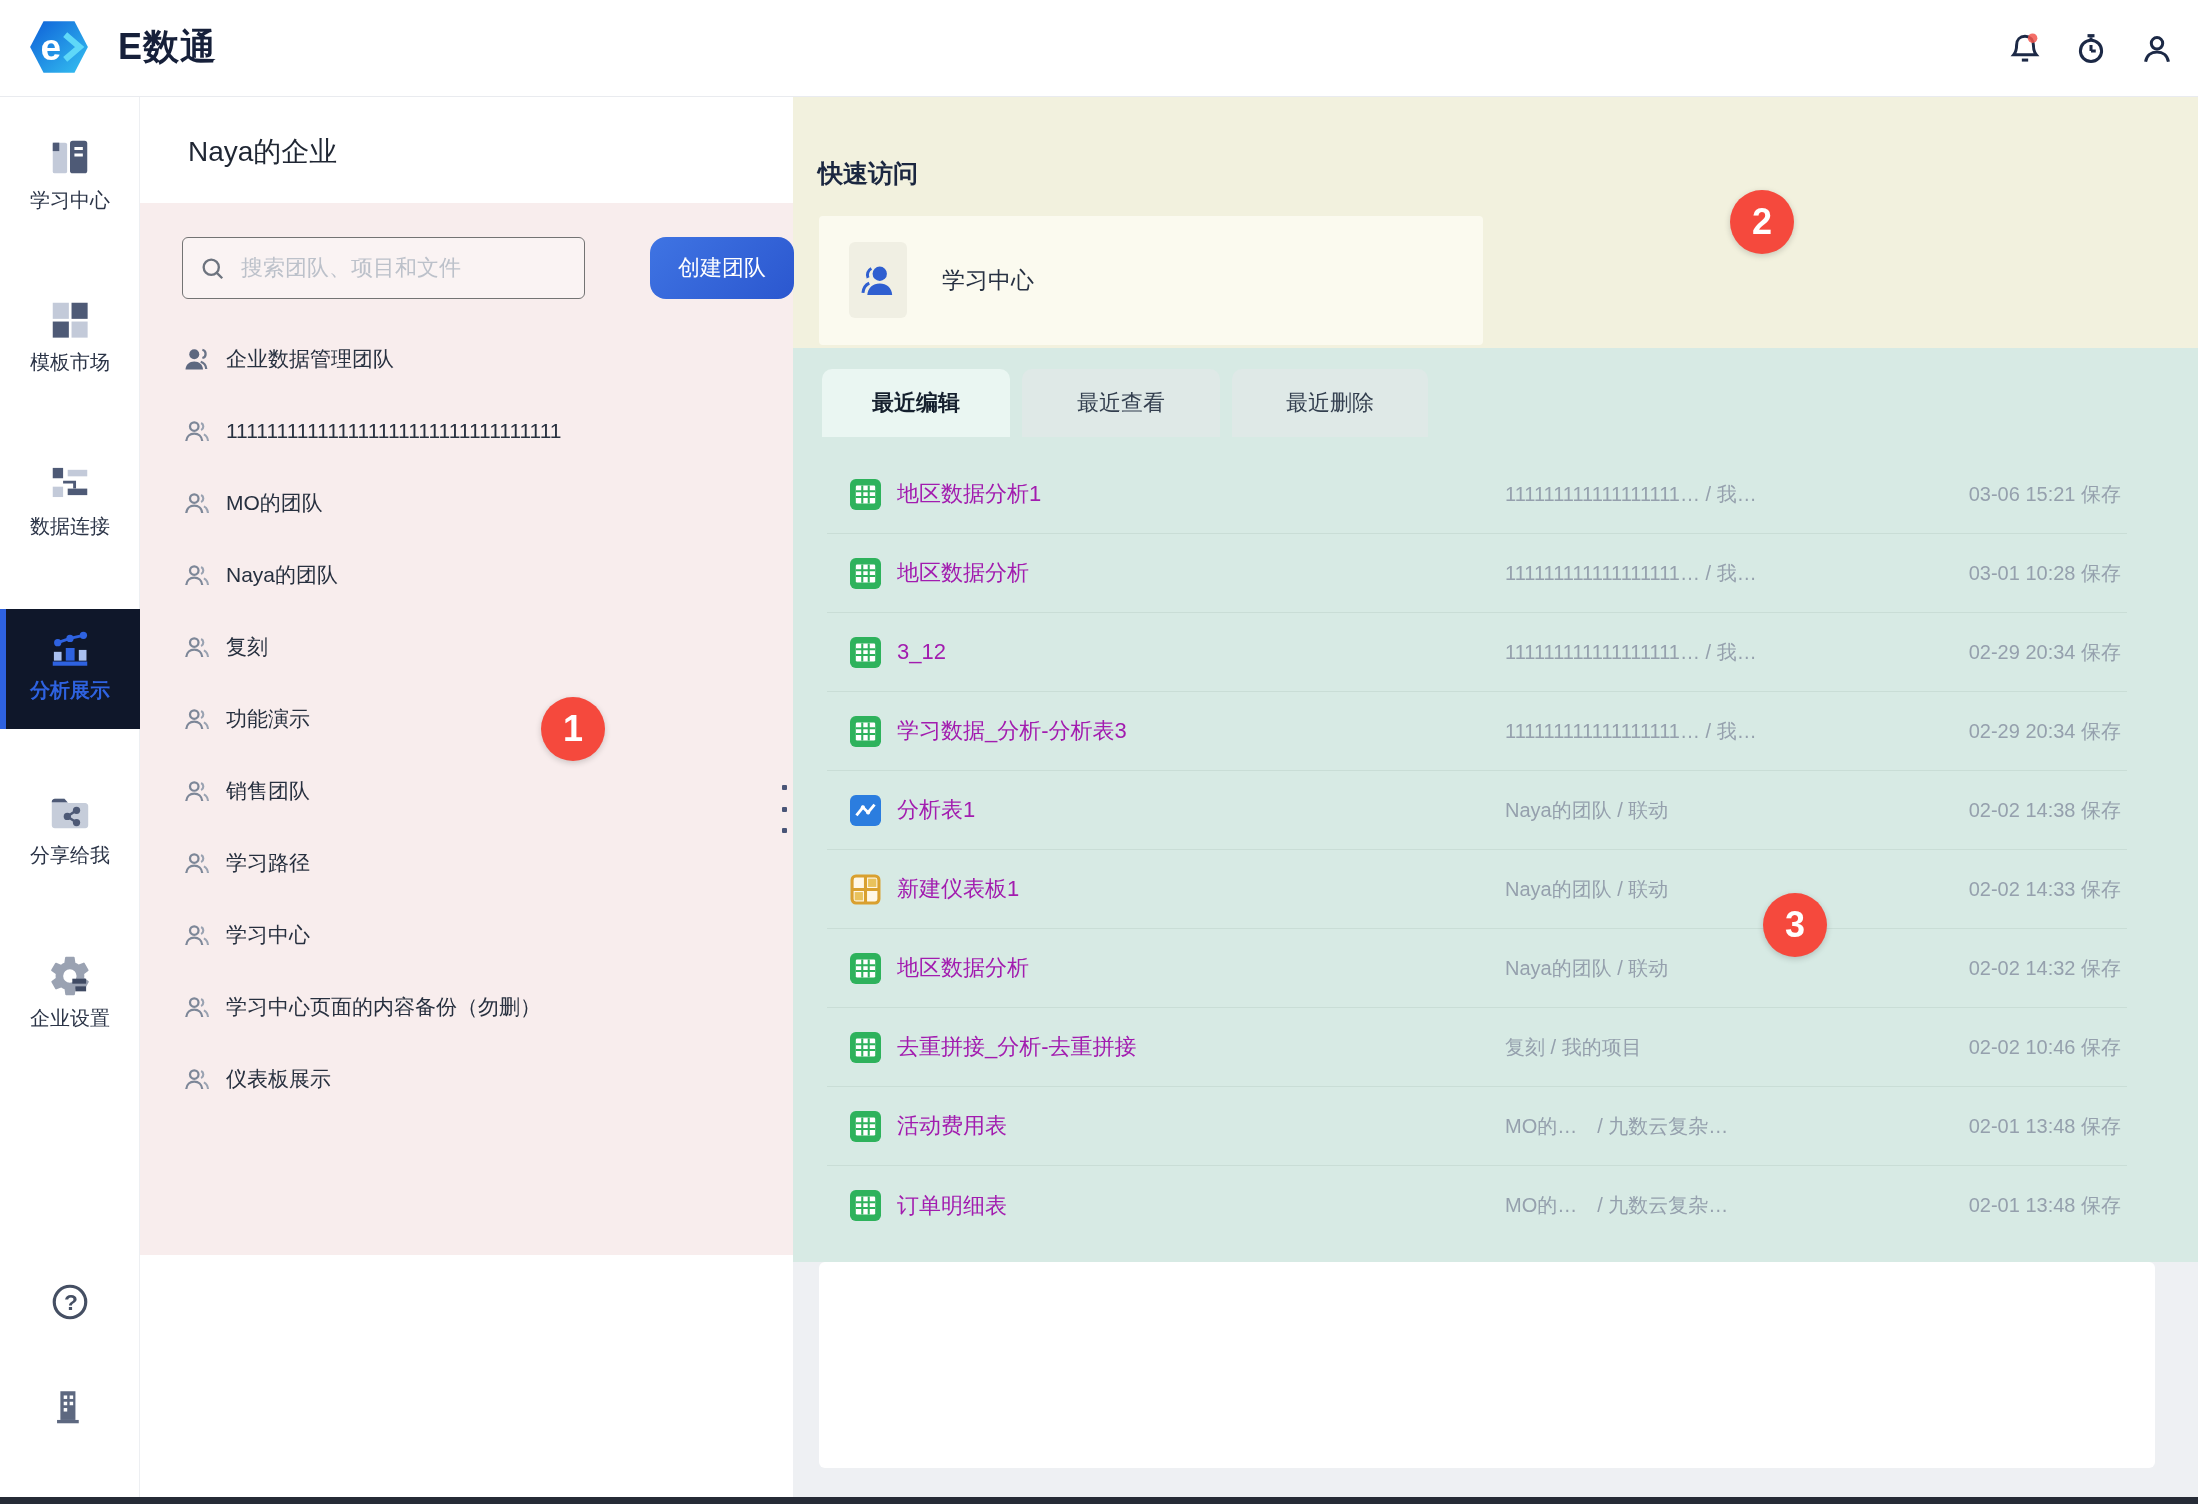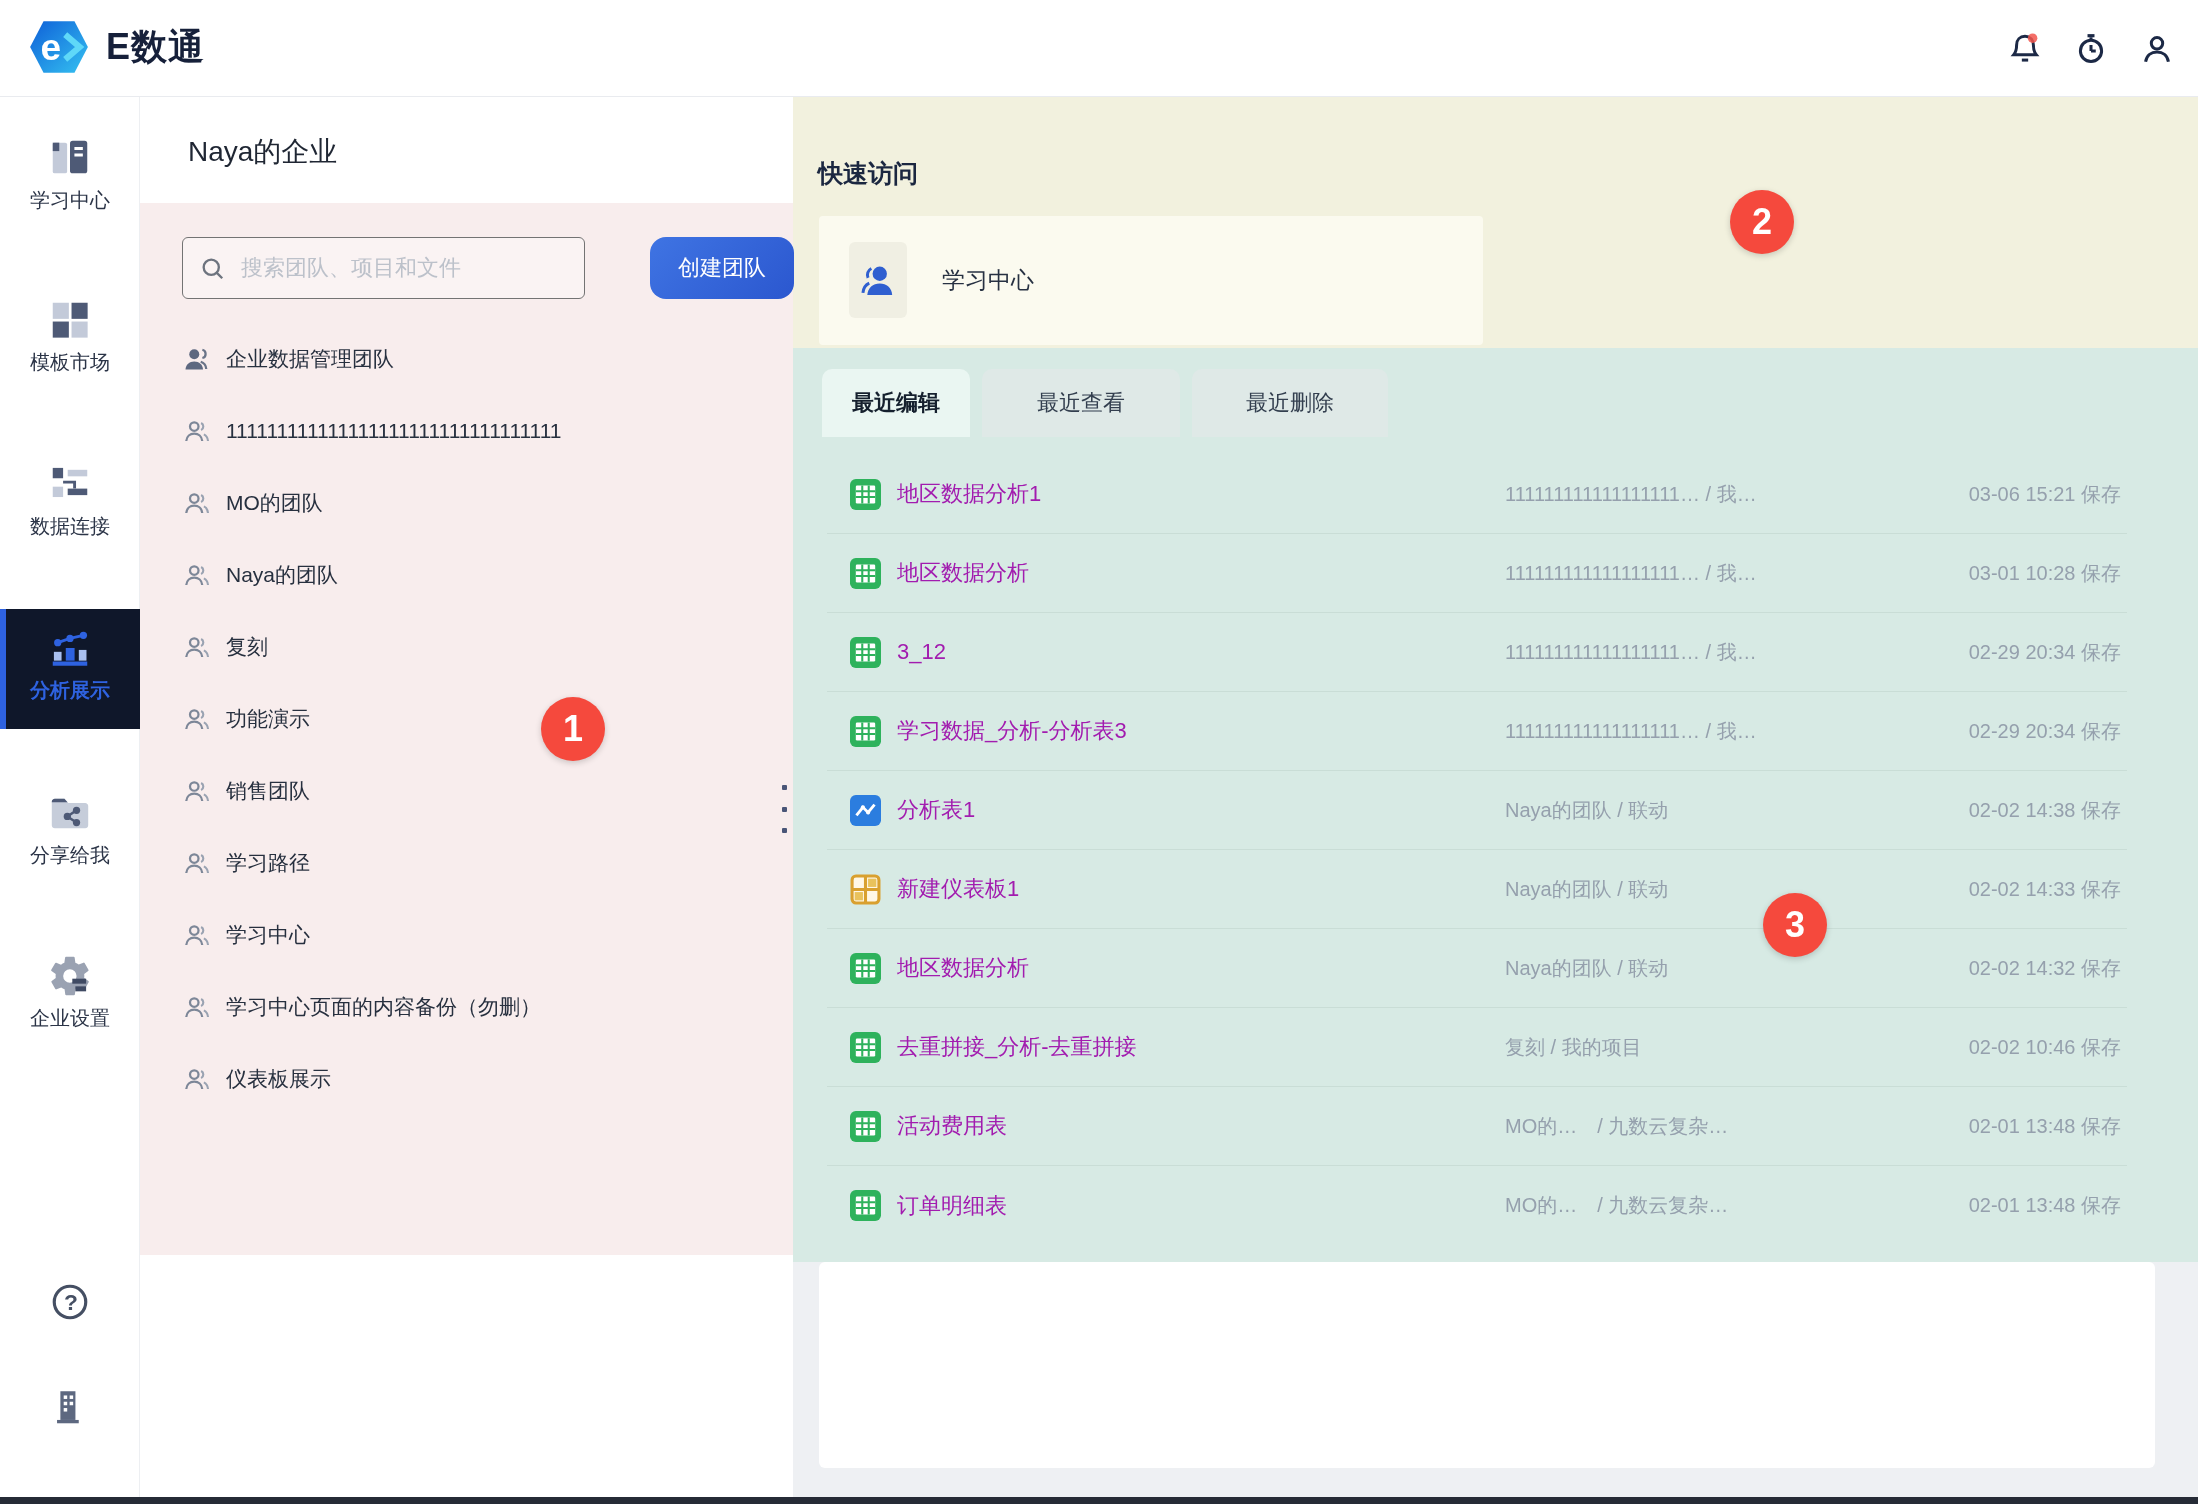--- a/index.html
+++ b/index.html
@@ -1,21 +1,21 @@
 <!DOCTYPE html>
 <html><head>
 <meta charset="utf-8">
 <style>
   html,body{margin:0;padding:0;background:#ffffff;}
   *{box-sizing:border-box;font-family:"Liberation Sans","DejaVu Sans",sans-serif;}
   #app{position:relative;width:2198px;height:1504px;background:#ffffff;overflow:hidden;}
 
   
   .topbar{position:absolute;left:0;top:0;width:2198px;height:97px;background:#ffffff;border-bottom:1px solid #e9ebef;z-index:5;}
-  .brand{position:absolute;left:26px;top:14px;display:flex;align-items:center;gap:14px;}
+  .brand{position:absolute;left:26px;top:14px;display:flex;align-items:center;gap:26px;}
   .brand svg.logo{width:66px;height:66px;}
   .brand-name{font-size:36px;font-weight:bold;color:#16203a;letter-spacing:1px;}
   .topbar-actions{position:absolute;right:22px;top:0;height:97px;display:flex;align-items:center;gap:28px;}
   .tb-icon{width:38px;height:38px;cursor:pointer;}
 
   
   .sidebar{position:absolute;left:0;top:97px;width:140px;height:1400px;background:#ffffff;border-right:1px solid #edeff2;z-index:4;}
   .side-item{position:absolute;left:0;width:140px;height:120px;text-align:center;cursor:pointer;}
   .side-item .ic{display:block;margin:16px auto 6px;width:46px;height:46px;}
   .side-item .lbl{font-size:20px;color:#2b3447;}
@@ -49,21 +49,21 @@
   .yellow{position:absolute;left:0;top:0;width:1405px;height:251px;background:#f2f1de;}
   .qa-title{position:absolute;left:25px;top:60px;font-size:25px;font-weight:bold;color:#1b2740;}
   .qa-card{position:absolute;left:26px;top:119px;width:664px;height:129px;background:#fbfaef;border-radius:4px;cursor:pointer;}
   .qa-tile{position:absolute;left:30px;top:26px;width:58px;height:76px;background:#f0efe3;border-radius:6px;display:flex;align-items:center;justify-content:center;}
   .qa-tile svg{width:42px;height:42px;}
   .qa-label{position:absolute;left:123px;top:0;height:129px;display:flex;align-items:center;font-size:23px;color:#273142;}
 
   .teal{position:absolute;left:0;top:251px;width:1405px;height:914px;background:#d7eae4;}
   .tabs{position:absolute;left:29px;top:21px;display:flex;gap:12px;}
   .tab{height:68px;border-radius:10px 10px 0 0;display:flex;align-items:center;justify-content:center;font-size:22px;color:#333f4f;background:#dfe9e7;cursor:pointer;}
-  .tab.t0{width:148px;}.tab.t1{width:198px;}.tab.t2{width:196px;}
+  .tab.t0{width:188px;}.tab.t1{width:198px;}.tab.t2{width:196px;}
   .tab.active{background:#eaf6f2;color:#15202e;font-weight:bold;}
 
   .file-list{position:absolute;left:34px;top:107px;width:1300px;}
   .file-row{position:relative;height:79px;display:flex;align-items:center;border-bottom:1px solid #c9ddd6;cursor:pointer;}
   .file-row:last-child{border-bottom:none;}
   .file-row .fic{width:31px;height:31px;margin-left:23px;margin-right:16px;flex:0 0 auto;}
   .file-row .fname{font-size:22px;color:#a21caf;white-space:nowrap;}
   .file-row .fpath{position:absolute;left:678px;width:360px;font-size:20px;color:#95a0ad;white-space:nowrap;overflow:hidden;}
   .file-row .ftime{position:absolute;right:6px;font-size:20px;color:#95a0ad;white-space:nowrap;}
 

